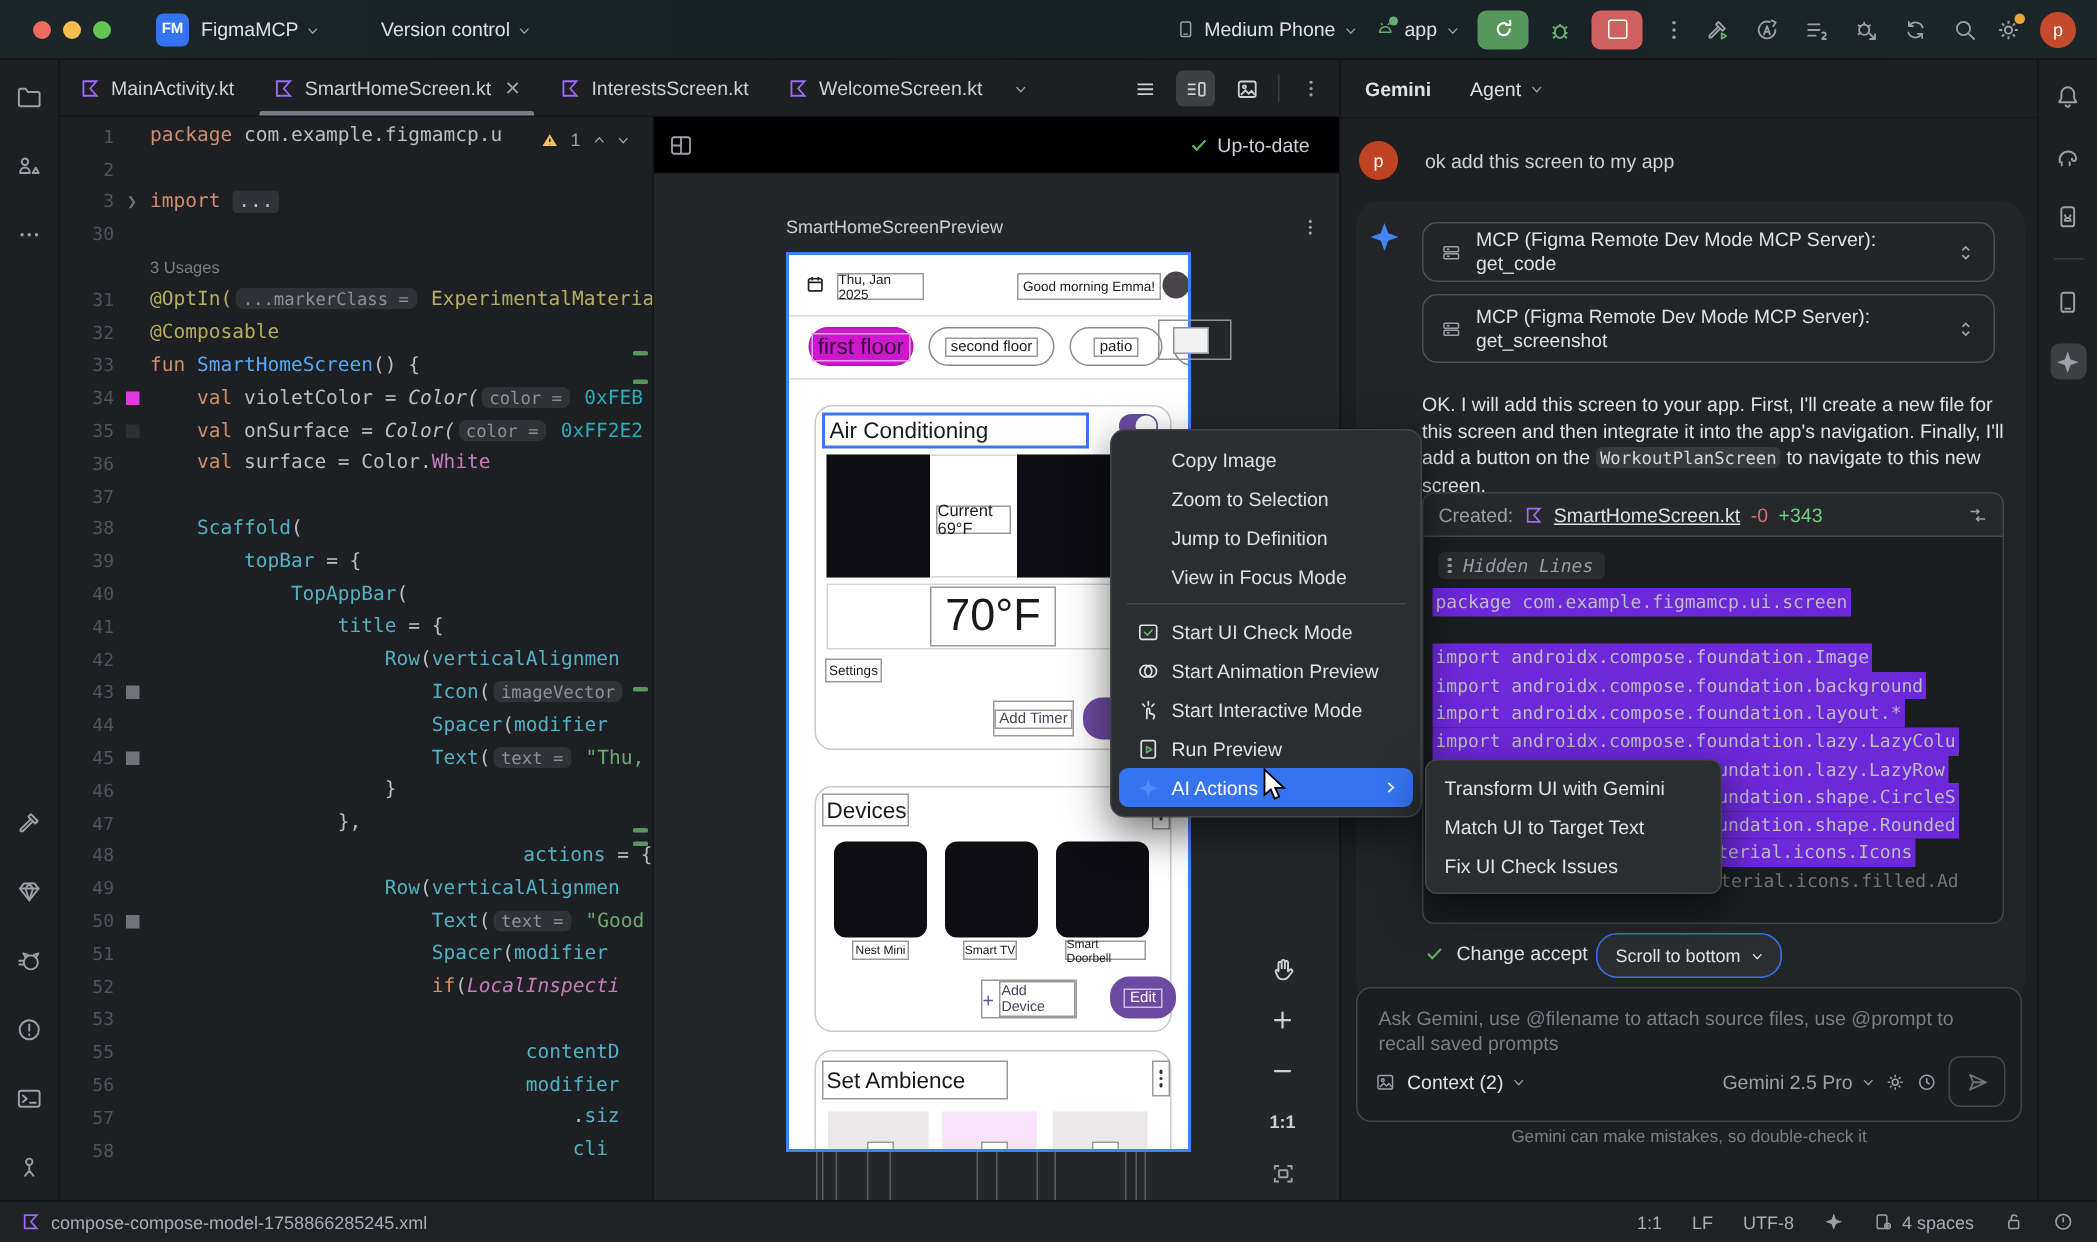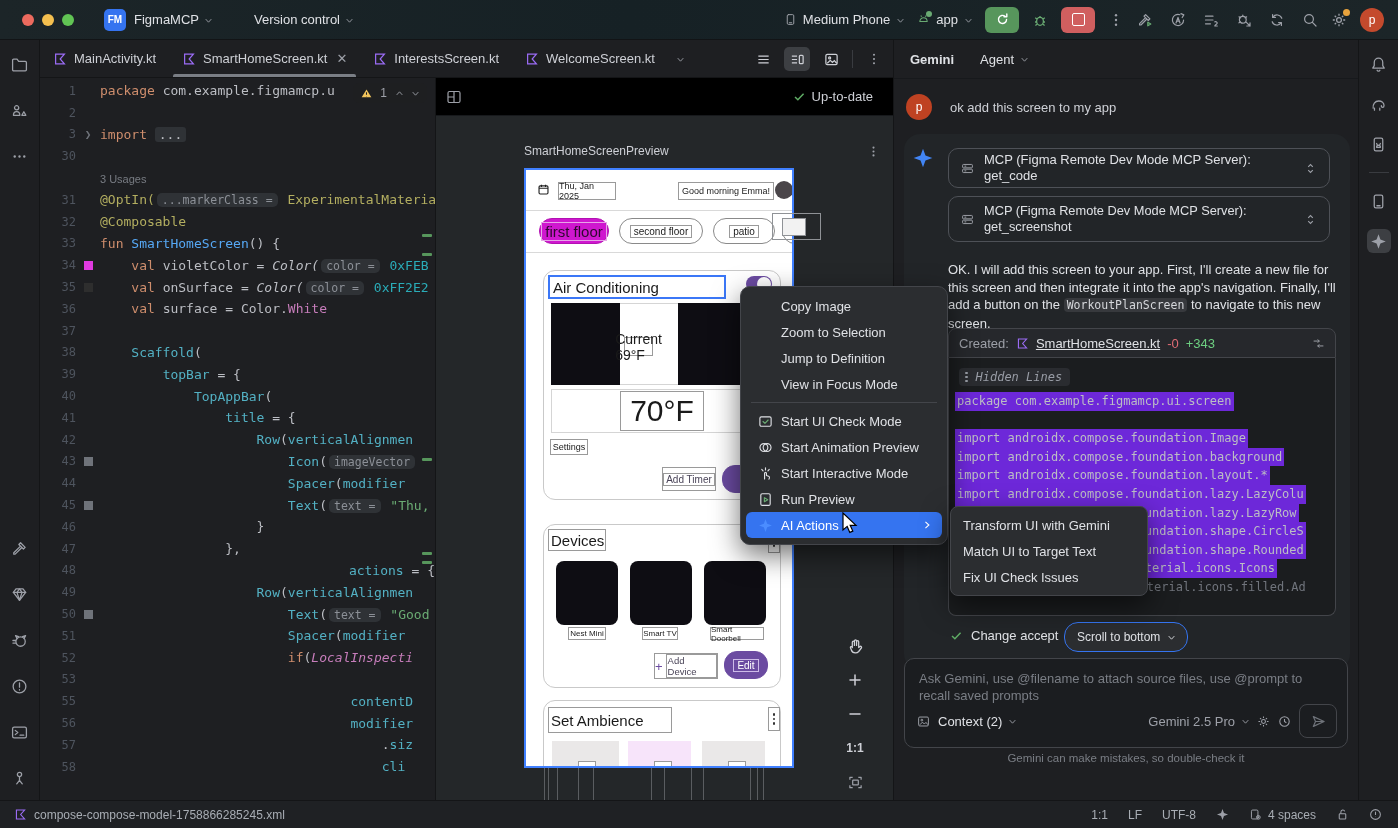--- a/index.html
+++ b/index.html
@@ -540,21 +540,21 @@
         </span>
       <span class="abs" style="left:0;top:82px;width:270px;height:1px;background:#d9d9d9;"></span>
 
       <div class="pcard" style="left:17px;top:100px;width:236px;height:228px;">
         <span class="abs" style="left:4px;top:4px;width:178px;height:24px;border:2px solid #3b77f7;box-sizing:border-box;display:flex;align-items:center;padding-left:3px;font-size:15px;">Air Conditioning</span>
         <span class="abs" style="left:202px;top:5px;width:26px;height:16px;border-radius:8px;background:#6b4ba1;">
             <span class="abs" style="right:1px;top:1px;width:14px;height:14px;border-radius:50%;background:#fff;"></span>
           </span>
         <span class="abs" style="left:7px;top:32px;width:222px;height:82px;border:1px solid #d5d5d5;box-sizing:border-box;"></span>
         <span class="abs" style="left:7px;top:32px;width:69px;height:82px;background:#0e0d13;"></span>
-        <span class="pbox abs" style="left:80px;top:66px;width:29px;height:19px;font-size:14px;">Current 69°F</span>
+        <span class="pbox abs" style="left:80px;top:66px;width:50px;height:19px;font-size:11px;">Current 69°F</span>
         <span class="abs" style="left:134px;top:32px;width:68px;height:82px;background:#0e0d13;"></span>
         <span class="abs" style="left:7px;top:118px;width:222px;height:44px;border:1px solid #d5d5d5;box-sizing:border-box;"></span>
         <span class="pbox abs" style="left:76px;top:120px;width:84px;height:40px;font-size:30px;font-weight:400;">70°F</span>
         <span class="pbox abs" style="left:6px;top:168px;width:38px;height:16px;font-size:9px;">Settings</span>
         <span class="pbox abs" style="left:118px;top:196px;width:54px;height:24px;">
             <span class="pbox" style="font-size:10px;color:#4a4458;padding:0 2px;">Add Timer</span>
           </span>
         <span class="pill abs" style="left:178px;top:194px;width:54px;height:28px;background:#6b4ba1;border-color:#6b4ba1;">
             <span class="pbox" style="font-size:10px;color:#fff;border-color:#cdbbe8;padding:0 4px;">A</span>
           </span>
@@ -572,21 +572,21 @@
         <span class="abs" style="left:12px;top:36px;width:62px;height:64px;background:#0e0d13;border-radius:8px;"></span>
         <span class="abs" style="left:86px;top:36px;width:62px;height:64px;background:#0e0d13;border-radius:8px;"></span>
         <span class="abs" style="left:160px;top:36px;width:62px;height:64px;background:#0e0d13;border-radius:8px;"></span>
         <span class="pbox abs" style="left:24px;top:102px;width:38px;height:13px;font-size:8px;">Nest Mini</span>
         <span class="pbox abs" style="left:98px;top:102px;width:36px;height:13px;font-size:8px;">Smart TV</span>
         <span class="pbox abs" style="left:166px;top:102px;width:54px;height:13px;font-size:8px;">Smart Doorbell</span>
         <span class="pbox abs" style="left:110px;top:128px;width:64px;height:26px;gap:3px;">
             <span style="color:#6b4ba1;font-size:13px;">+</span>
             <span class="pbox" style="font-size:9.5px;color:#4a4458;padding:0 1px;">Add Device</span>
           </span>
-        <span class="pill abs" style="left:180px;top:126px;width:44px;height:28px;background:#6b4ba1;border-color:#6b4ba1;">
+        <span class="pill abs" style="left:196px;top:126px;width:44px;height:28px;background:#6b4ba1;border-color:#6b4ba1;">
             <span class="pbox" style="font-size:10px;color:#fff;border-color:#cdbbe8;padding:0 3px;">Edit</span>
           </span>
       </div>
 
       <div class="pcard" style="left:17px;top:530px;width:236px;height:84px;">
         <span class="pbox abs" style="left:4px;top:6px;width:124px;height:26px;font-size:15px;justify-content:flex-start;padding-left:2px;">Set Ambience</span>
         <span class="pbox abs" style="left:224px;top:6px;width:12px;height:24px;">
             <span class="kebab-s">
               <i></i>
               <i></i>

